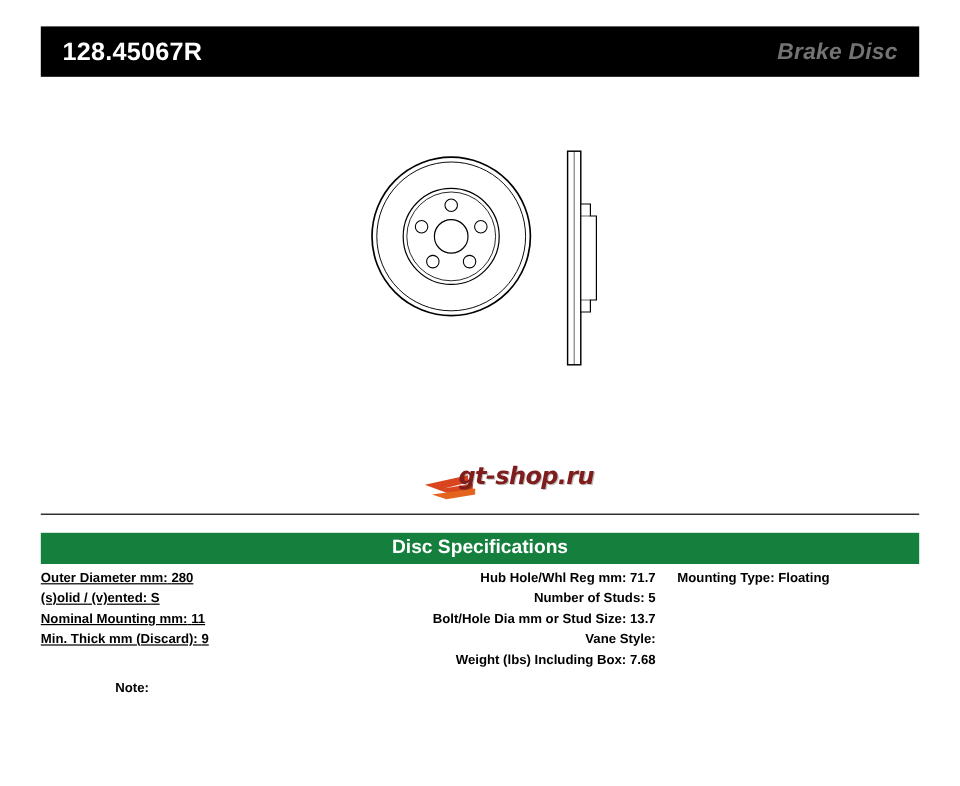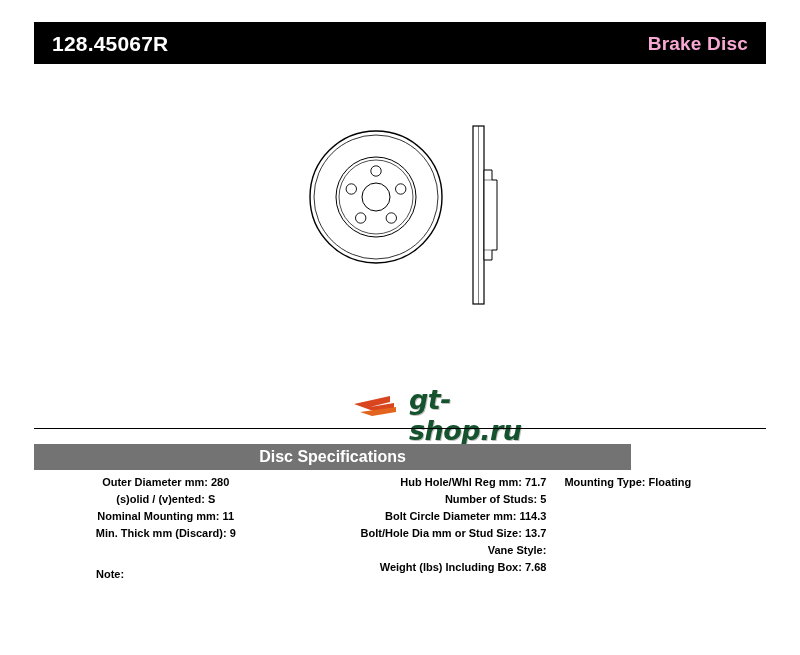--- a/index.html
+++ b/index.html
@@ -31,25 +31,26 @@
     padding: 12px 18px;
   }
   .header-part-number {
     color: #ffffff;
     font-size: 21px;
     font-weight: bold;
     letter-spacing: 0.2px;
     line-height: 1;
   }
   .header-title {
-    color: #f9a8d4;
+    color: #737373;
     font-size: 19px;
     font-weight: bold;
     letter-spacing: 0.2px;
     line-height: 1;
+    font-style: italic;
   }
 
   
   .drawing-area {
     position: absolute;
     left: 34px;
     top: 80px;
     width: 732px;
     height: 340px;
   }
@@ -73,45 +74,44 @@
     height: 48px;
     pointer-events: none;
   }
   .watermark-text {
     position: absolute;
     left: 32px;
     top: 6px;
     font-family: "DejaVu Sans", sans-serif;
     font-style: italic;
     font-weight: bold;
-    font-size: 27px;
-    color: #14532d;
+    font-size: 20px;
+    color: #7f1d1d;
     letter-spacing: -0.5px;
     text-shadow: 1px 1px 0 rgba(0,0,0,0.25);
-    margin-left: 27px;
   }
 
   
   .separator {
     position: absolute;
     left: 34px;
     top: 428px;
     width: 732px;
     height: 1px;
     background: #000000;
   }
 
   
   .spec-bar {
     position: absolute;
     left: 34px;
     top: 444px;
-    width: 597px;
+    width: 732px;
     height: 26px;
-    background: #737373;
+    background: #15803d;
     display: flex;
     align-items: center;
     justify-content: center;
   }
   .spec-bar-title {
     color: #ffffff;
     font-size: 16px;
     font-weight: bold;
     line-height: 1;
   }
@@ -120,21 +120,21 @@
     position: absolute;
     left: 34px;
     top: 474px;
     width: 732px;
     display: flex;
     font-size: 11px;
   }
   .spec-col {
     box-sizing: border-box;
   }
-  .spec-col-1 { width: 36%; text-align: center; padding-right: 0; }
+  .spec-col-1 { width: 36%; text-align: left; padding-right: 0; text-decoration: underline; }
   .spec-col-2 { width: 34%; text-align: right; }
   .spec-col-3 { width: 30%; text-align: left; padding-left: 18px; }
 
   .spec-row {
     line-height: 17px;
     white-space: nowrap;
     font-weight: bold;
   }
   .spec-label {
     font-weight: bold;
@@ -233,24 +233,20 @@
   <div class="spec-col spec-col-2">
     <div class="spec-row">
       <span class="spec-label">Hub Hole/Whl Reg mm:</span>
       <span class="spec-value">71.7</span>
     </div>
     <div class="spec-row">
       <span class="spec-label">Number of Studs:</span>
       <span class="spec-value">5</span>
     </div>
     <div class="spec-row">
-      <span class="spec-label">Bolt Circle Diameter mm:</span>
-      <span class="spec-value">114.3</span>
-    </div>
-    <div class="spec-row">
       <span class="spec-label">Bolt/Hole Dia mm or Stud Size:</span>
       <span class="spec-value">13.7</span>
     </div>
     <div class="spec-row">
       <span class="spec-label">Vane Style:</span>
       <span class="spec-value"></span>
     </div>
     <div class="spec-row">
       <span class="spec-label">Weight (lbs) Including Box:</span>
       <span class="spec-value">7.68</span>

